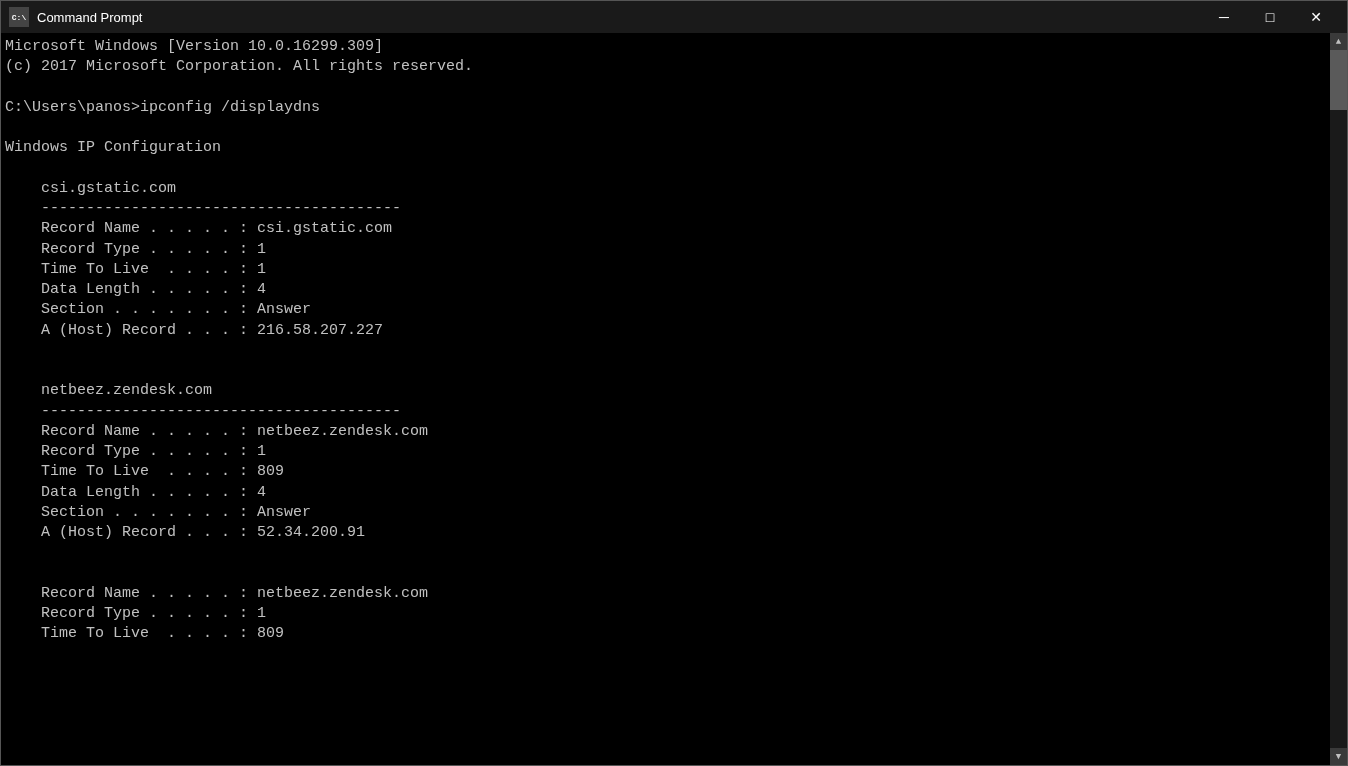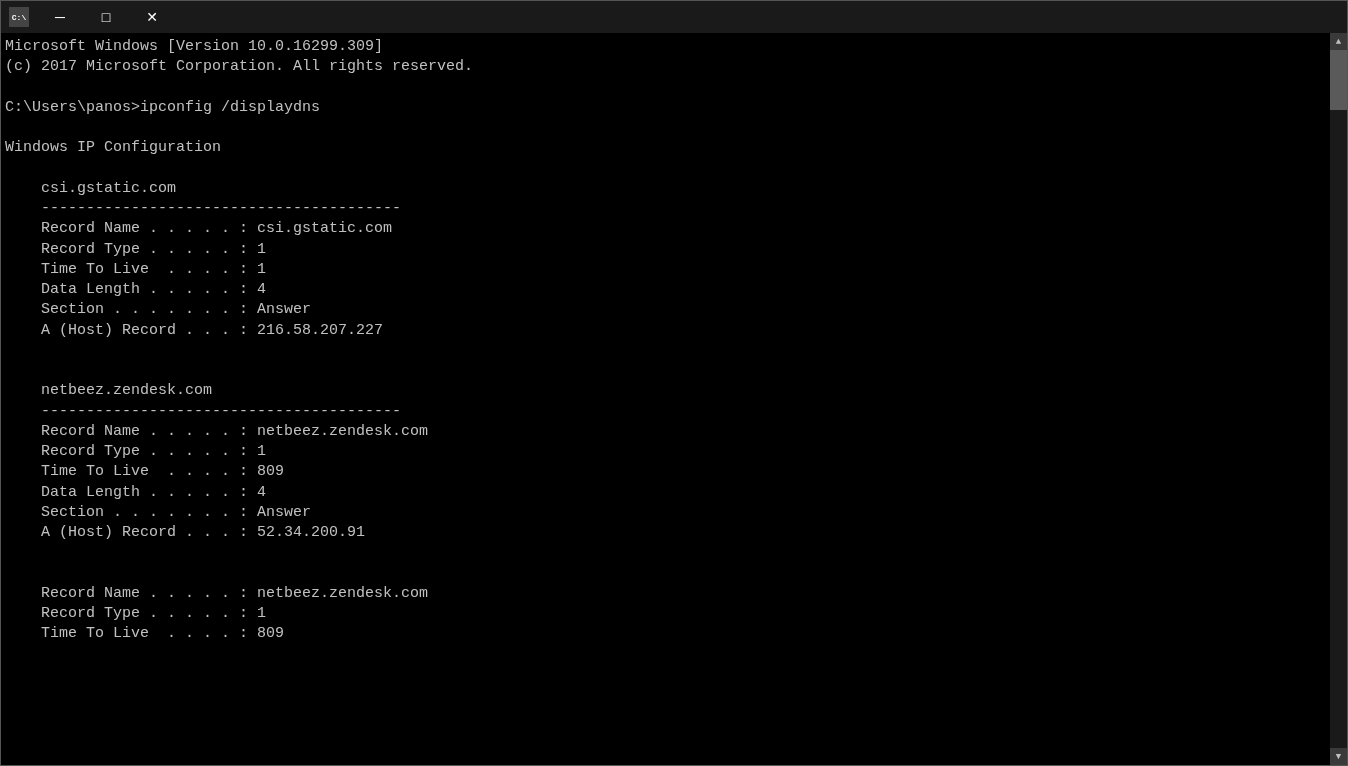--- a/index.html
+++ b/index.html
@@ -129,20 +129,21 @@
   </style>
 </head>
 <body>
 
 <div class="window">
 
   <div class="title-bar">
     <div class="title-bar-icon">
       <span style="font-size:8px; font-weight:bold; color:#fff; font-family:'Courier New'">C:\</span>
     </div>
+    <span class="title-bar-text">Command Prompt</span>
     <div class="title-bar-buttons">
       <button class="title-bar-btn">─</button>
       <button class="title-bar-btn">□</button>
       <button class="title-bar-btn close">✕</button>
     </div>
   </div>
 
   <div class="console-area">
     <div class="console-content" id="console-output">Microsoft Windows [Version 10.0.16299.309]
 (c) 2017 Microsoft Corporation. All rights reserved.

